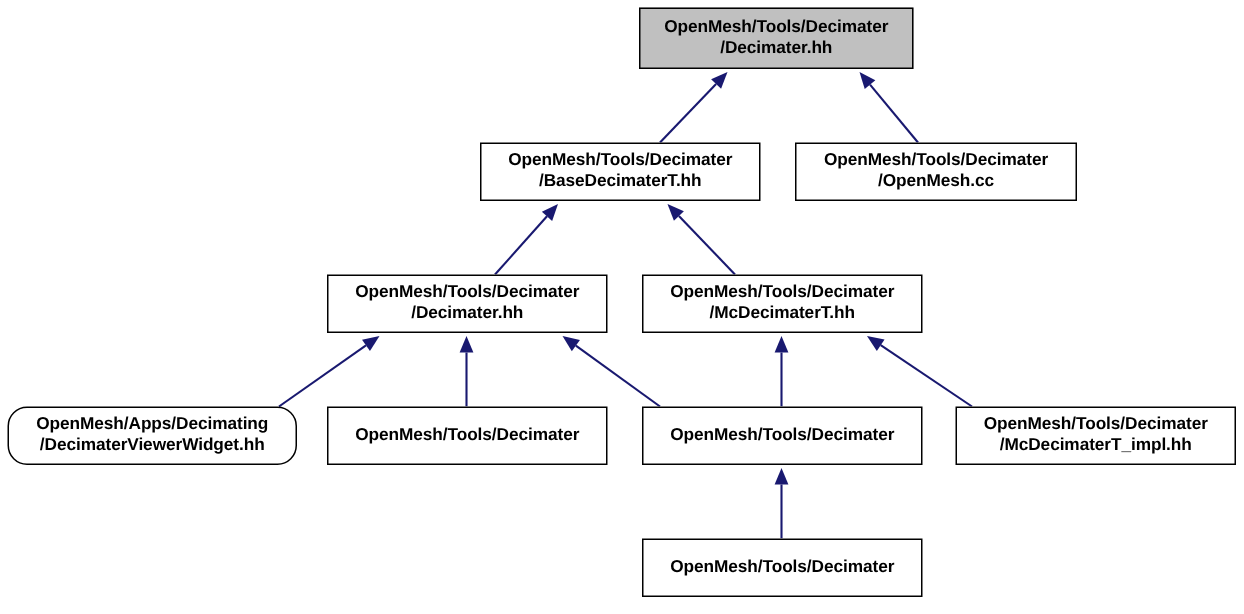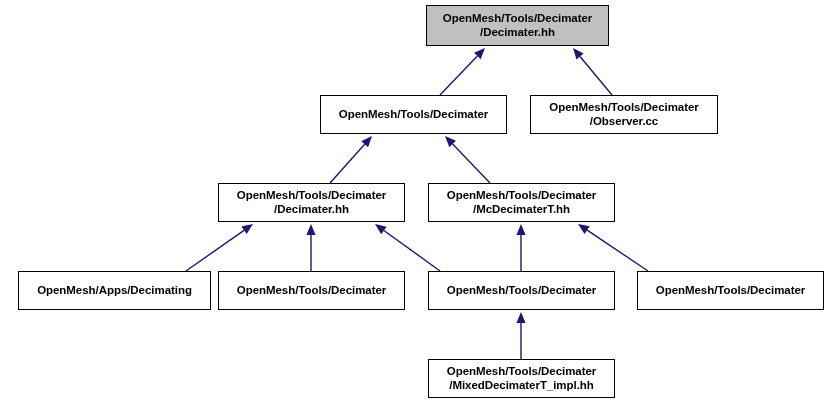--- a/index.html
+++ b/index.html
@@ -91,23 +91,23 @@
         <line x1="648" y1="271" x2="587.132432439802" y2="230.1317760667242" stroke="#191970" stroke-width="1.4"></line>
         <polygon points="578,224 589.6966297040684,226.31275886462518 584.5682351755355,233.95079326882322" fill="#191970"></polygon>
       </g>
       <g>
         <line x1="521" y1="359" x2="521" y2="323" stroke="#191970" stroke-width="1.4"></line>
         <polygon points="521,312 525.6,323 516.4,323" fill="#191970"></polygon>
       </g>
     </svg>
   <div id="node-layer">
       <div class="node focus" style="left: 426px; top: 5px; width: 183px; height: 41px;"><span class="line1">OpenMesh/Tools/Decimater</span><span class="line2">/Decimater.hh</span></div>
-      <div class="node" style="left: 320px; top: 95px; width: 187px; height: 39px;"><span class="line1">OpenMesh/Tools/Decimater</span></div>
-      <div class="node" style="left: 530px; top: 95px; width: 188px; height: 39px;"><span class="line1">OpenMesh/Tools/Decimater</span><span class="line2">/Observer.cc</span></div>
+      <div class="node" style="left: 320px; top: 95px; width: 187px; height: 39px;"><span class="line1">OpenMesh/Tools/Decimater</span><span class="line2">/BaseDecimaterT.hh</span></div>
+      <div class="node" style="left: 530px; top: 95px; width: 188px; height: 39px;"><span class="line1">OpenMesh/Tools/Decimater</span><span class="line2">/OpenMesh.cc</span></div>
       <div class="node" style="left: 218px; top: 183px; width: 187px; height: 39px;"><span class="line1">OpenMesh/Tools/Decimater</span><span class="line2">/Decimater.hh</span></div>
       <div class="node" style="left: 428px; top: 183px; width: 187px; height: 39px;"><span class="line1">OpenMesh/Tools/Decimater</span><span class="line2">/McDecimaterT.hh</span></div>
-      <div class="node" style="left: 18px; top: 271px; width: 193px; height: 39px;"><span class="line1">OpenMesh/Apps/Decimating</span></div>
+      <div class="node" style="left: 5px; top: 271px; width: 193px; height: 39px; border-radius: 13px;"><span class="line1">OpenMesh/Apps/Decimating</span><span class="line2">/DecimaterViewerWidget.hh</span></div>
       <div class="node" style="left: 218px; top: 271px; width: 187px; height: 39px;"><span class="line1">OpenMesh/Tools/Decimater</span></div>
       <div class="node" style="left: 428px; top: 271px; width: 187px; height: 39px;"><span class="line1">OpenMesh/Tools/Decimater</span></div>
-      <div class="node" style="left: 637px; top: 271px; width: 187px; height: 39px;"><span class="line1">OpenMesh/Tools/Decimater</span></div>
-      <div class="node" style="left: 428px; top: 359px; width: 187px; height: 39px;"><span class="line1">OpenMesh/Tools/Decimater</span><span class="line2">/MixedDecimaterT_impl.hh</span></div>
+      <div class="node" style="left: 637px; top: 271px; width: 187px; height: 39px;"><span class="line1">OpenMesh/Tools/Decimater</span><span class="line2">/McDecimaterT_impl.hh</span></div>
+      <div class="node" style="left: 428px; top: 359px; width: 187px; height: 39px;"><span class="line1">OpenMesh/Tools/Decimater</span></div>
     </div>
 </div>
 
 </body></html>

